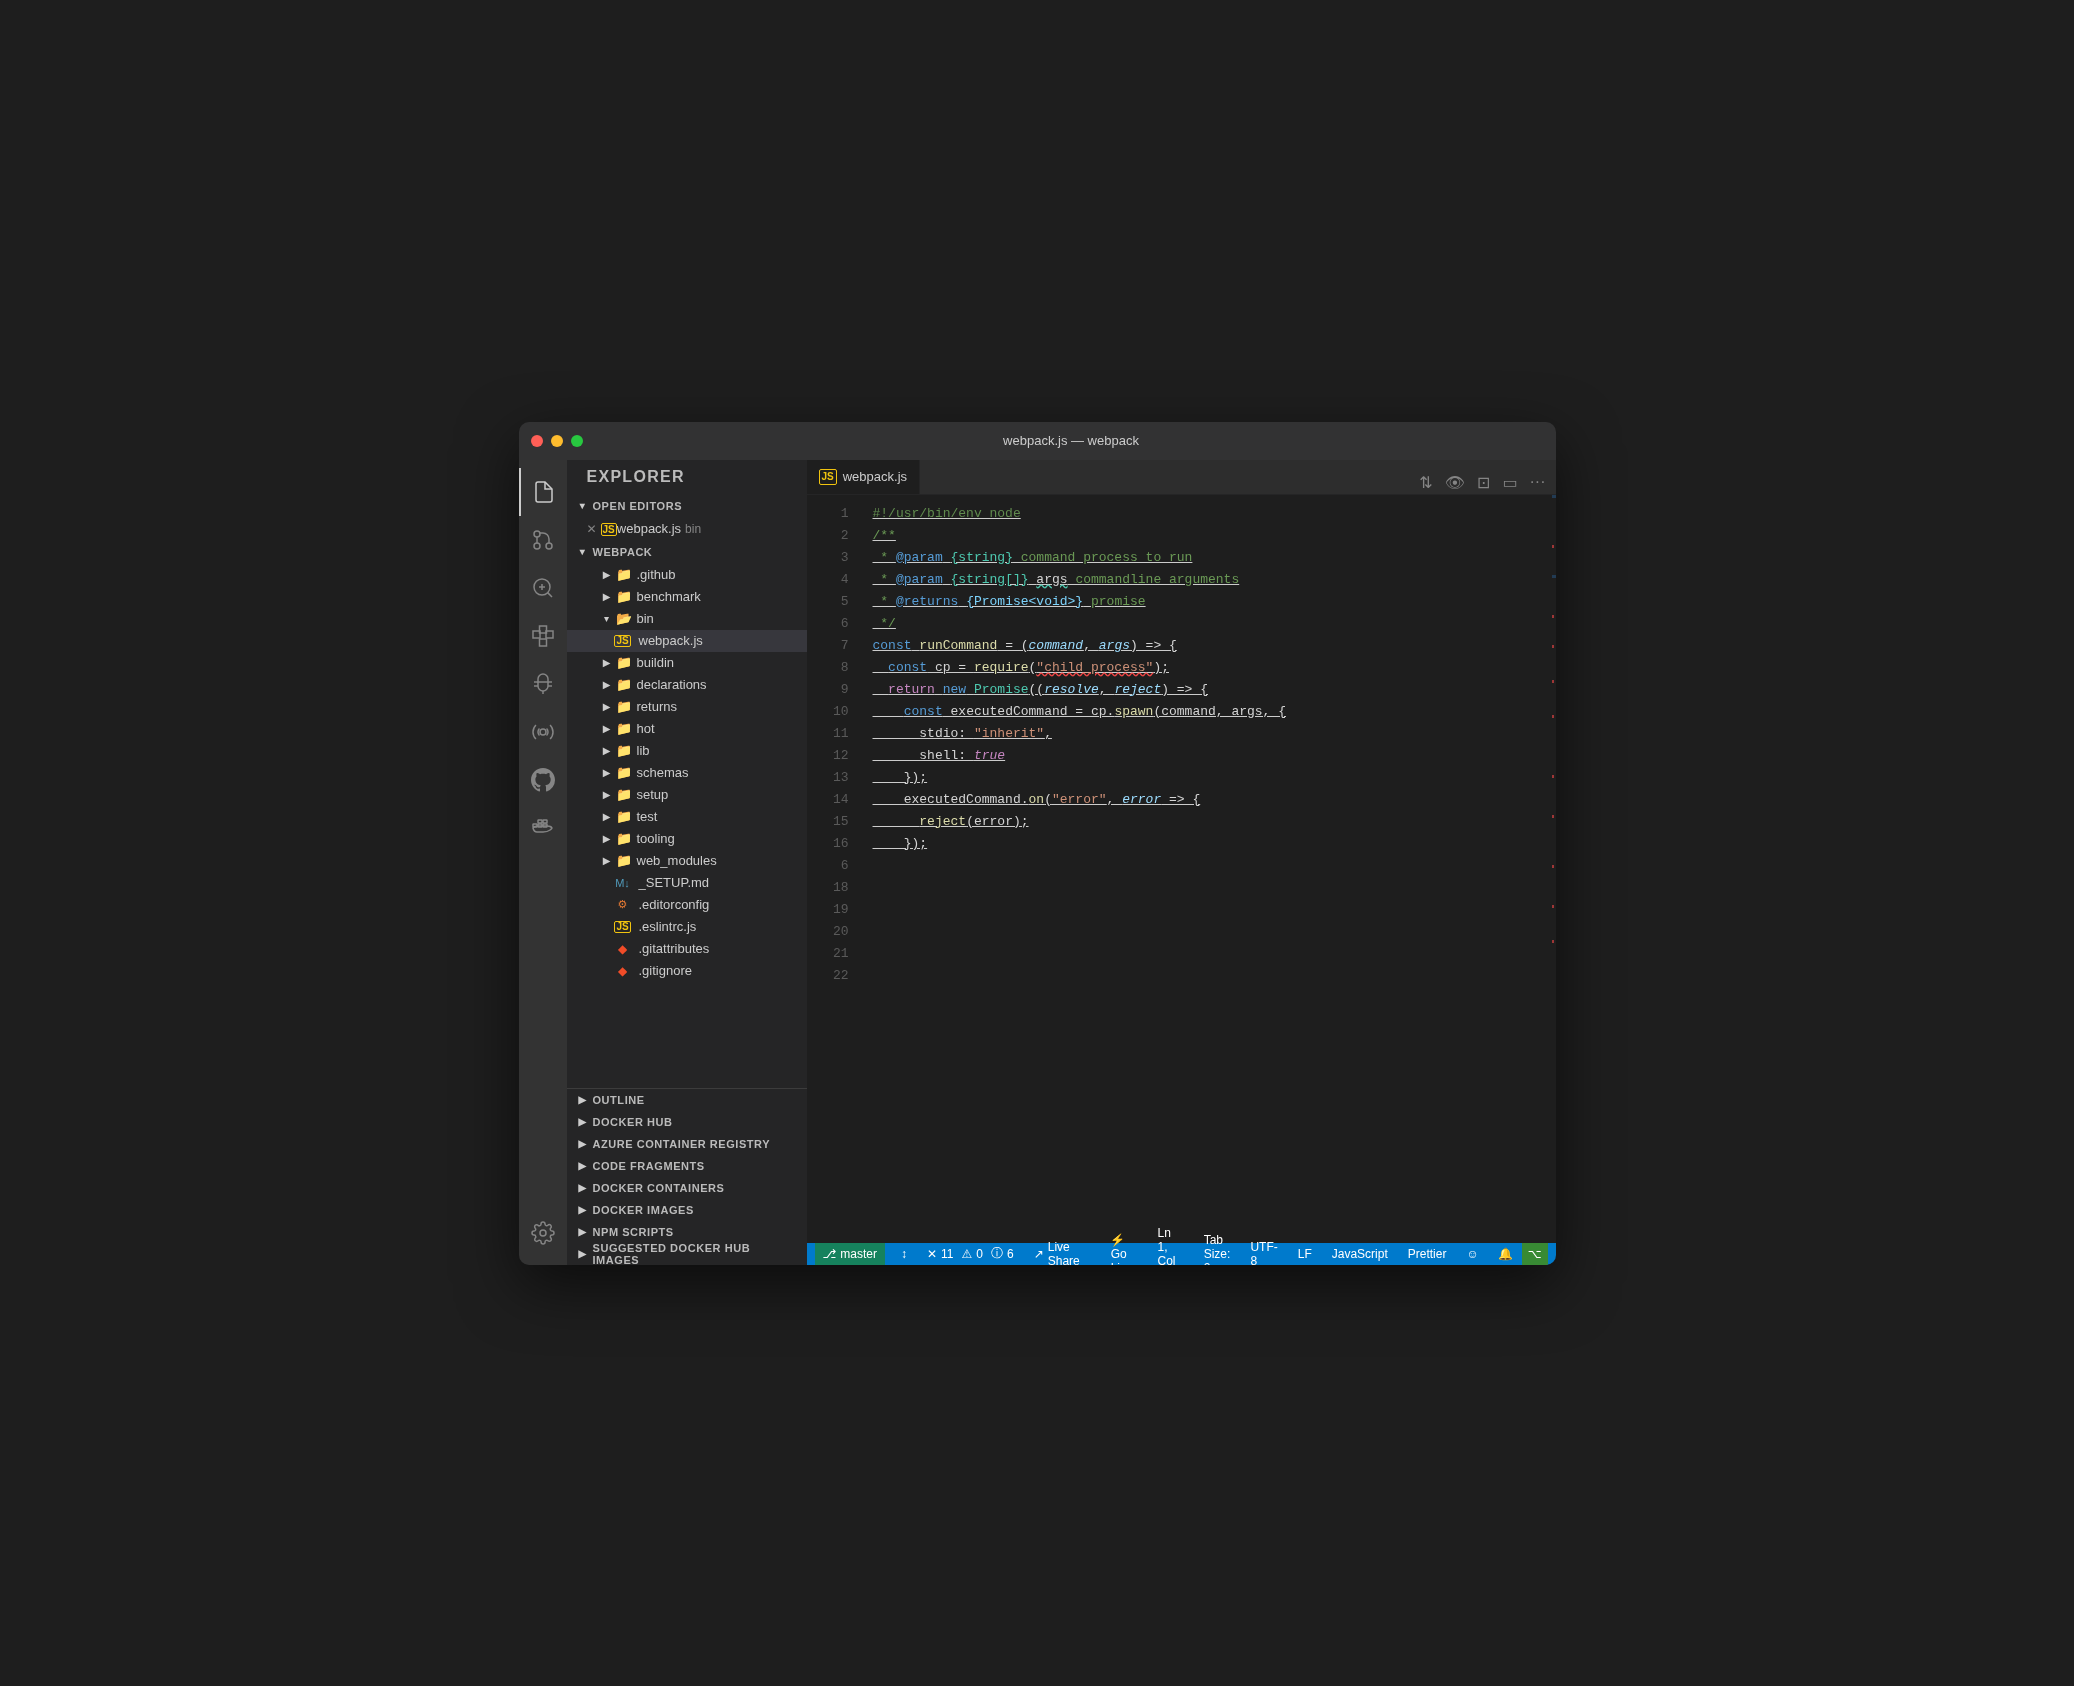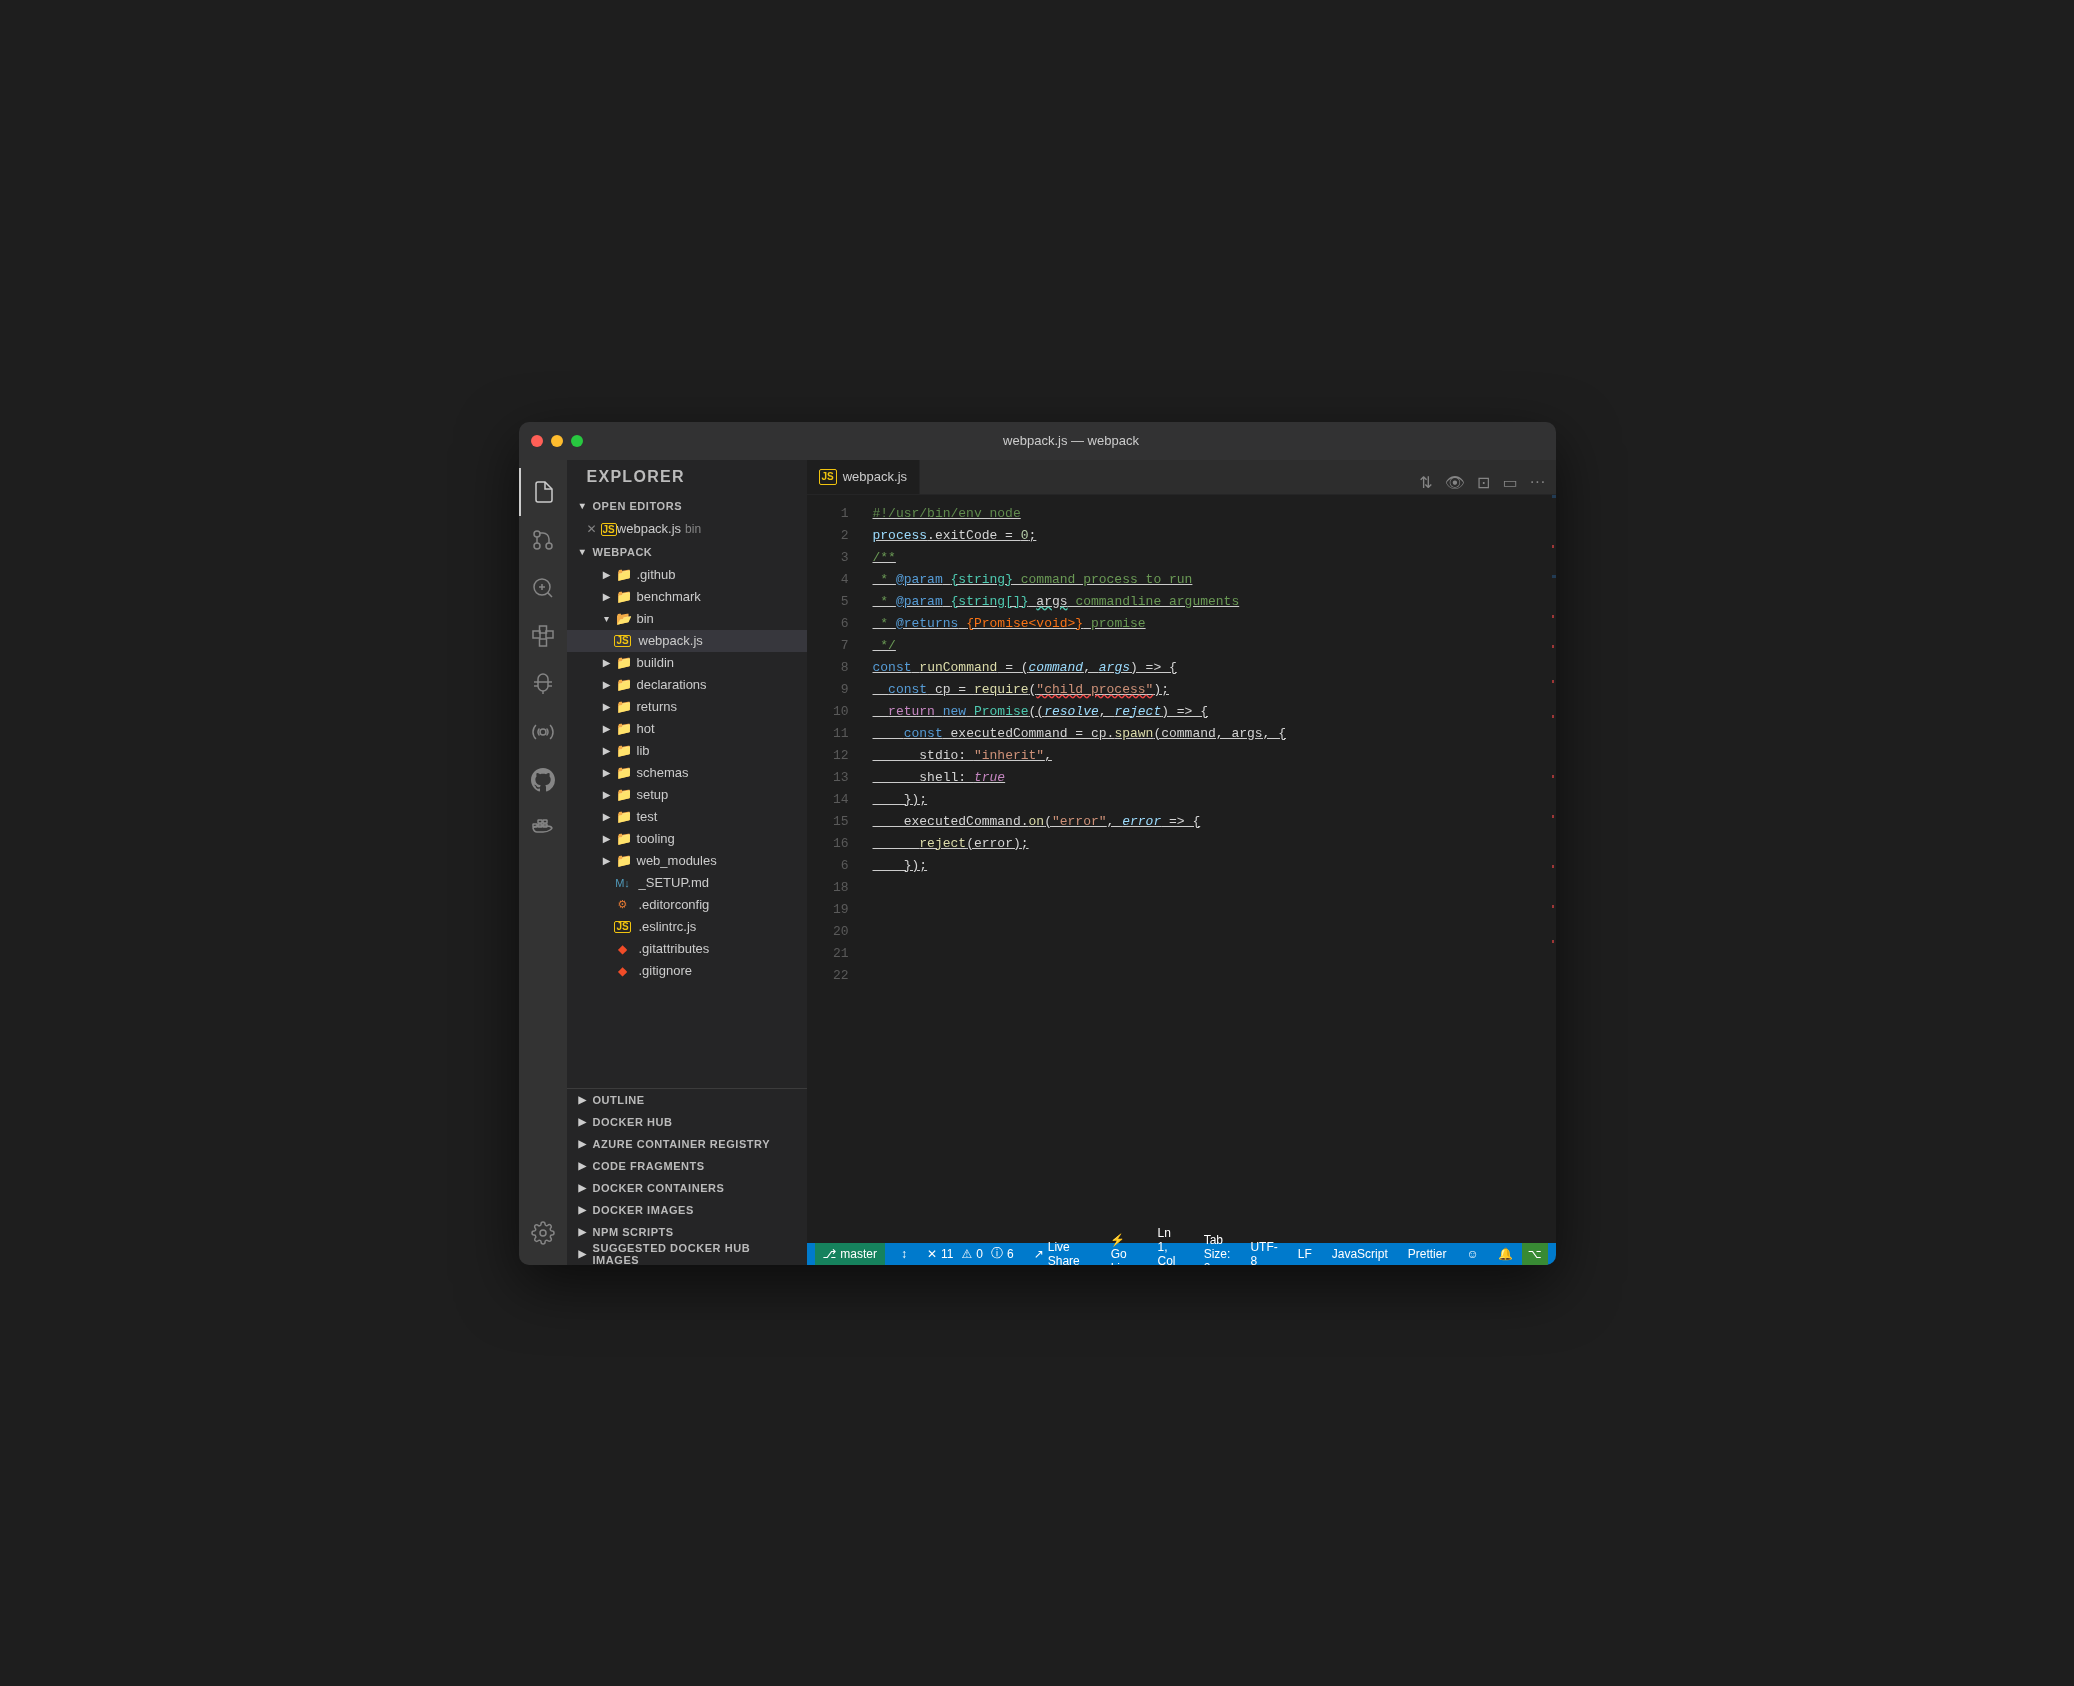--- a/index.html
+++ b/index.html
@@ -672,26 +672,25 @@
             <div>6</div>
             <div>18</div>
             <div>19</div>
             <div>20</div>
           <div>21</div>
             <div>22</div>
         </div>
         <div class="code-content">
           <div class="code-line"><span style="color:#608b4e">#!/usr/bin/env node</span></div>
           <div class="code-line"></div>
-          <div class="code-line"><span style="color:#9cdcfe">process</span><span style="color:#d4d4d4">.exitCode = </span><span class="num">0</span><span style="color:#d4d4d4">;</span></div>
           <div class="code-line"></div>
           <div class="code-line"><span class="cmt">/**</span></div>
           <div class="code-line"><span class="cmt"> * </span><span style="color:#569cd6">@param</span><span class="cmt"> </span><span style="color:#4ec9b0">{string}</span><span class="cmt"> command process to run</span></div>
           <div class="code-line"><span class="cmt"> * </span><span style="color:#569cd6">@param</span><span class="cmt"> </span><span style="color:#4ec9b0">{string[]}</span><span class="cmt"> </span><span class="squiggle-green">args</span><span class="cmt"> commandline arguments</span></div>
-          <div class="code-line"><span class="cmt"> * </span><span style="color:#569cd6">@returns</span><span class="cmt"> </span><span style="color:#f97316">{Promise&lt;void&gt;}</span><span class="cmt"> promise</span></div>
+          <div class="code-line"><span class="cmt"> * </span><span style="color:#569cd6">@returns</span><span class="cmt"> </span><span style="color:#7dd3fc">{Promise&lt;void&gt;}</span><span class="cmt"> promise</span></div>
           <div class="code-line"><span class="cmt"> */</span></div>
           <div class="code-line"><span class="kw">const</span><span style="color:#d4d4d4"> </span><span style="color:#dcdcaa">runCommand</span><span style="color:#d4d4d4"> = (</span><span style="color:#9cdcfe;font-style:italic">command</span><span style="color:#d4d4d4">, </span><span style="color:#9cdcfe;font-style:italic">args</span><span style="color:#d4d4d4">) =&gt; {</span></div>
           <div class="code-line"><span style="color:#d4d4d4">  </span><span class="kw">const</span><span style="color:#d4d4d4"> cp = </span><span style="color:#dcdcaa">require</span><span style="color:#d4d4d4">(</span><span class="squiggle str">"child_process"</span><span style="color:#d4d4d4">);</span></div>
           <div class="code-line"><span style="color:#d4d4d4">  </span><span class="kw2">return</span><span style="color:#d4d4d4"> </span><span class="kw">new</span><span style="color:#d4d4d4"> </span><span class="type">Promise</span><span style="color:#d4d4d4">((</span><span style="color:#9cdcfe;font-style:italic">resolve</span><span style="color:#d4d4d4">, </span><span style="color:#9cdcfe;font-style:italic">reject</span><span style="color:#d4d4d4">) =&gt; {</span></div>
           <div class="code-line"><span style="color:#d4d4d4">    </span><span class="kw">const</span><span style="color:#d4d4d4"> executedCommand = cp.</span><span style="color:#dcdcaa">spawn</span><span style="color:#d4d4d4">(command, args, {</span></div>
           <div class="code-line"><span style="color:#d4d4d4">      stdio: </span><span class="str">"inherit"</span><span style="color:#d4d4d4">,</span></div>
           <div class="code-line"><span style="color:#d4d4d4">      shell: </span><span class="kw2 italic">true</span></div>
           <div class="code-line"><span style="color:#d4d4d4">    });</span></div>
           <div class="code-line"></div>
           <div class="code-line"><span style="color:#d4d4d4">    executedCommand.</span><span style="color:#dcdcaa">on</span><span style="color:#d4d4d4">(</span><span class="str">"error"</span><span style="color:#d4d4d4">, </span><span style="color:#9cdcfe;font-style:italic">error</span><span style="color:#d4d4d4"> =&gt; {</span></div>

